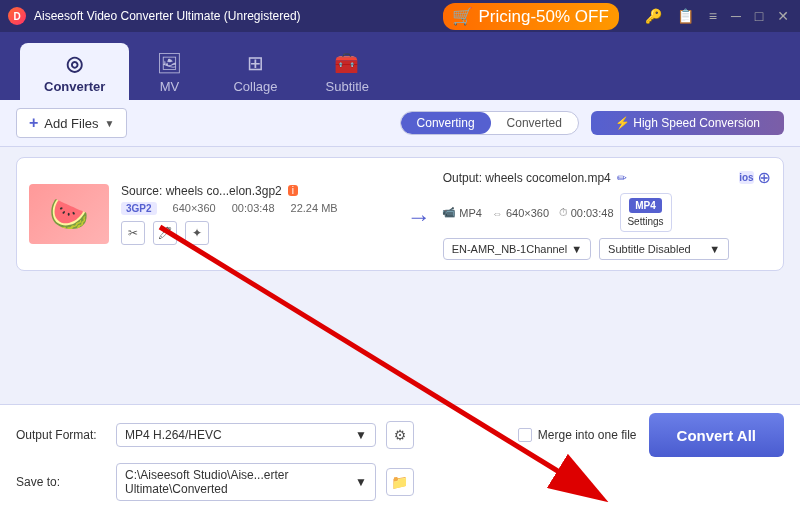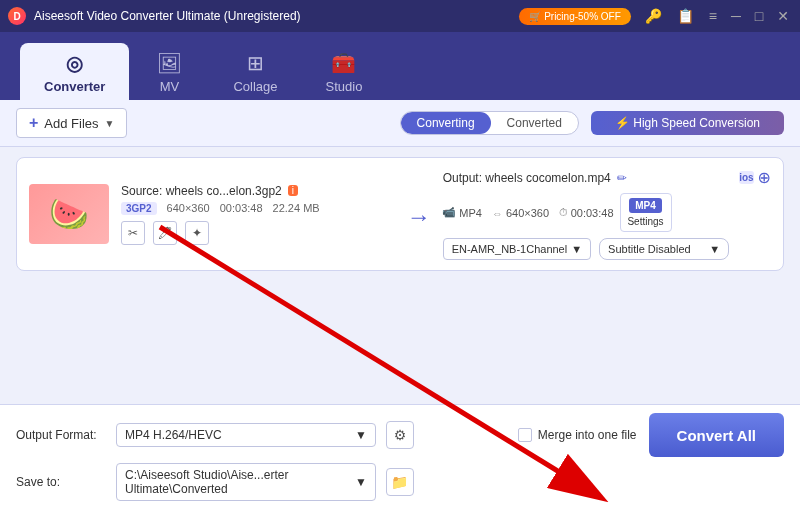--- a/index.html
+++ b/index.html
@@ -23,23 +23,23 @@
       display: flex; align-items: center; justify-content: center;
       font-size: 10px; font-weight: bold; color: white;
     }
     .title-bar-text { flex: 1; }
     .pricing-btn {
       background: linear-gradient(90deg, #ff6b00, #ff9900);
       color: white;
       border: none;
       border-radius: 12px;
       padding: 3px 10px;
-      font-size: 10px;
-      cursor: pointer;
-      margin-right: 12px;
+      font-size: 17px;
+      cursor: pointer;
+      margin-right: 24px;
       display: flex; align-items: center; gap: 4px;
     }
     .title-bar-controls {
       display: flex; gap: 8px; align-items: center;
     }
     .title-ctrl {
       color: #aaa;
       font-size: 14px;
       cursor: pointer;
       padding: 0 3px;
@@ -165,21 +165,21 @@
     .file-source .info-badge {
       background: #ff6b35;
       color: white;
       border-radius: 3px;
       padding: 0 4px;
       font-size: 10px;
     }
     .file-meta {
       font-size: 11px;
       color: #666;
-      display: flex; gap: 10px; align-items: center;
+      display: flex; gap: 16px; align-items: center;
       margin-bottom: 6px;
     }
     .file-meta .tag {
       background: #e8e8ff;
       border-radius: 3px;
       padding: 1px 5px;
       font-size: 10px;
       color: #5560d0;
       font-weight: 600;
     }
@@ -228,21 +228,21 @@
       padding: 4px 8px;
       font-size: 11px;
       color: #333;
       background: white;
       cursor: pointer;
       display: flex; align-items: center; gap: 4px;
       min-width: 140px; justify-content: space-between;
     }
     .output-select-right {
       border: 1px solid #c0c4e0;
-      border-radius: 8px;
+      border-radius: 3px;
       padding: 4px 8px;
       font-size: 11px;
       color: #333;
       background: white;
       cursor: pointer;
       display: flex; align-items: center; gap: 4px;
       min-width: 130px; justify-content: space-between;
     }
 
     .settings-box {
@@ -410,21 +410,21 @@
     <div class="tab">
       <span class="tab-icon">🖼</span>
       <span>MV</span>
     </div>
     <div class="tab">
       <span class="tab-icon">⊞</span>
       <span>Collage</span>
     </div>
     <div class="tab">
       <span class="tab-icon">🧰</span>
-      <span>Studio</span>
+      <span>Subtitle</span>
     </div>
   </div>
 
   <div class="toolbar">
     <button class="add-files-btn">
       <span class="plus">+</span>
       <span>Add Files</span>
       <span class="arrow">▼</span>
     </button>
     <div style="flex:1"></div>

